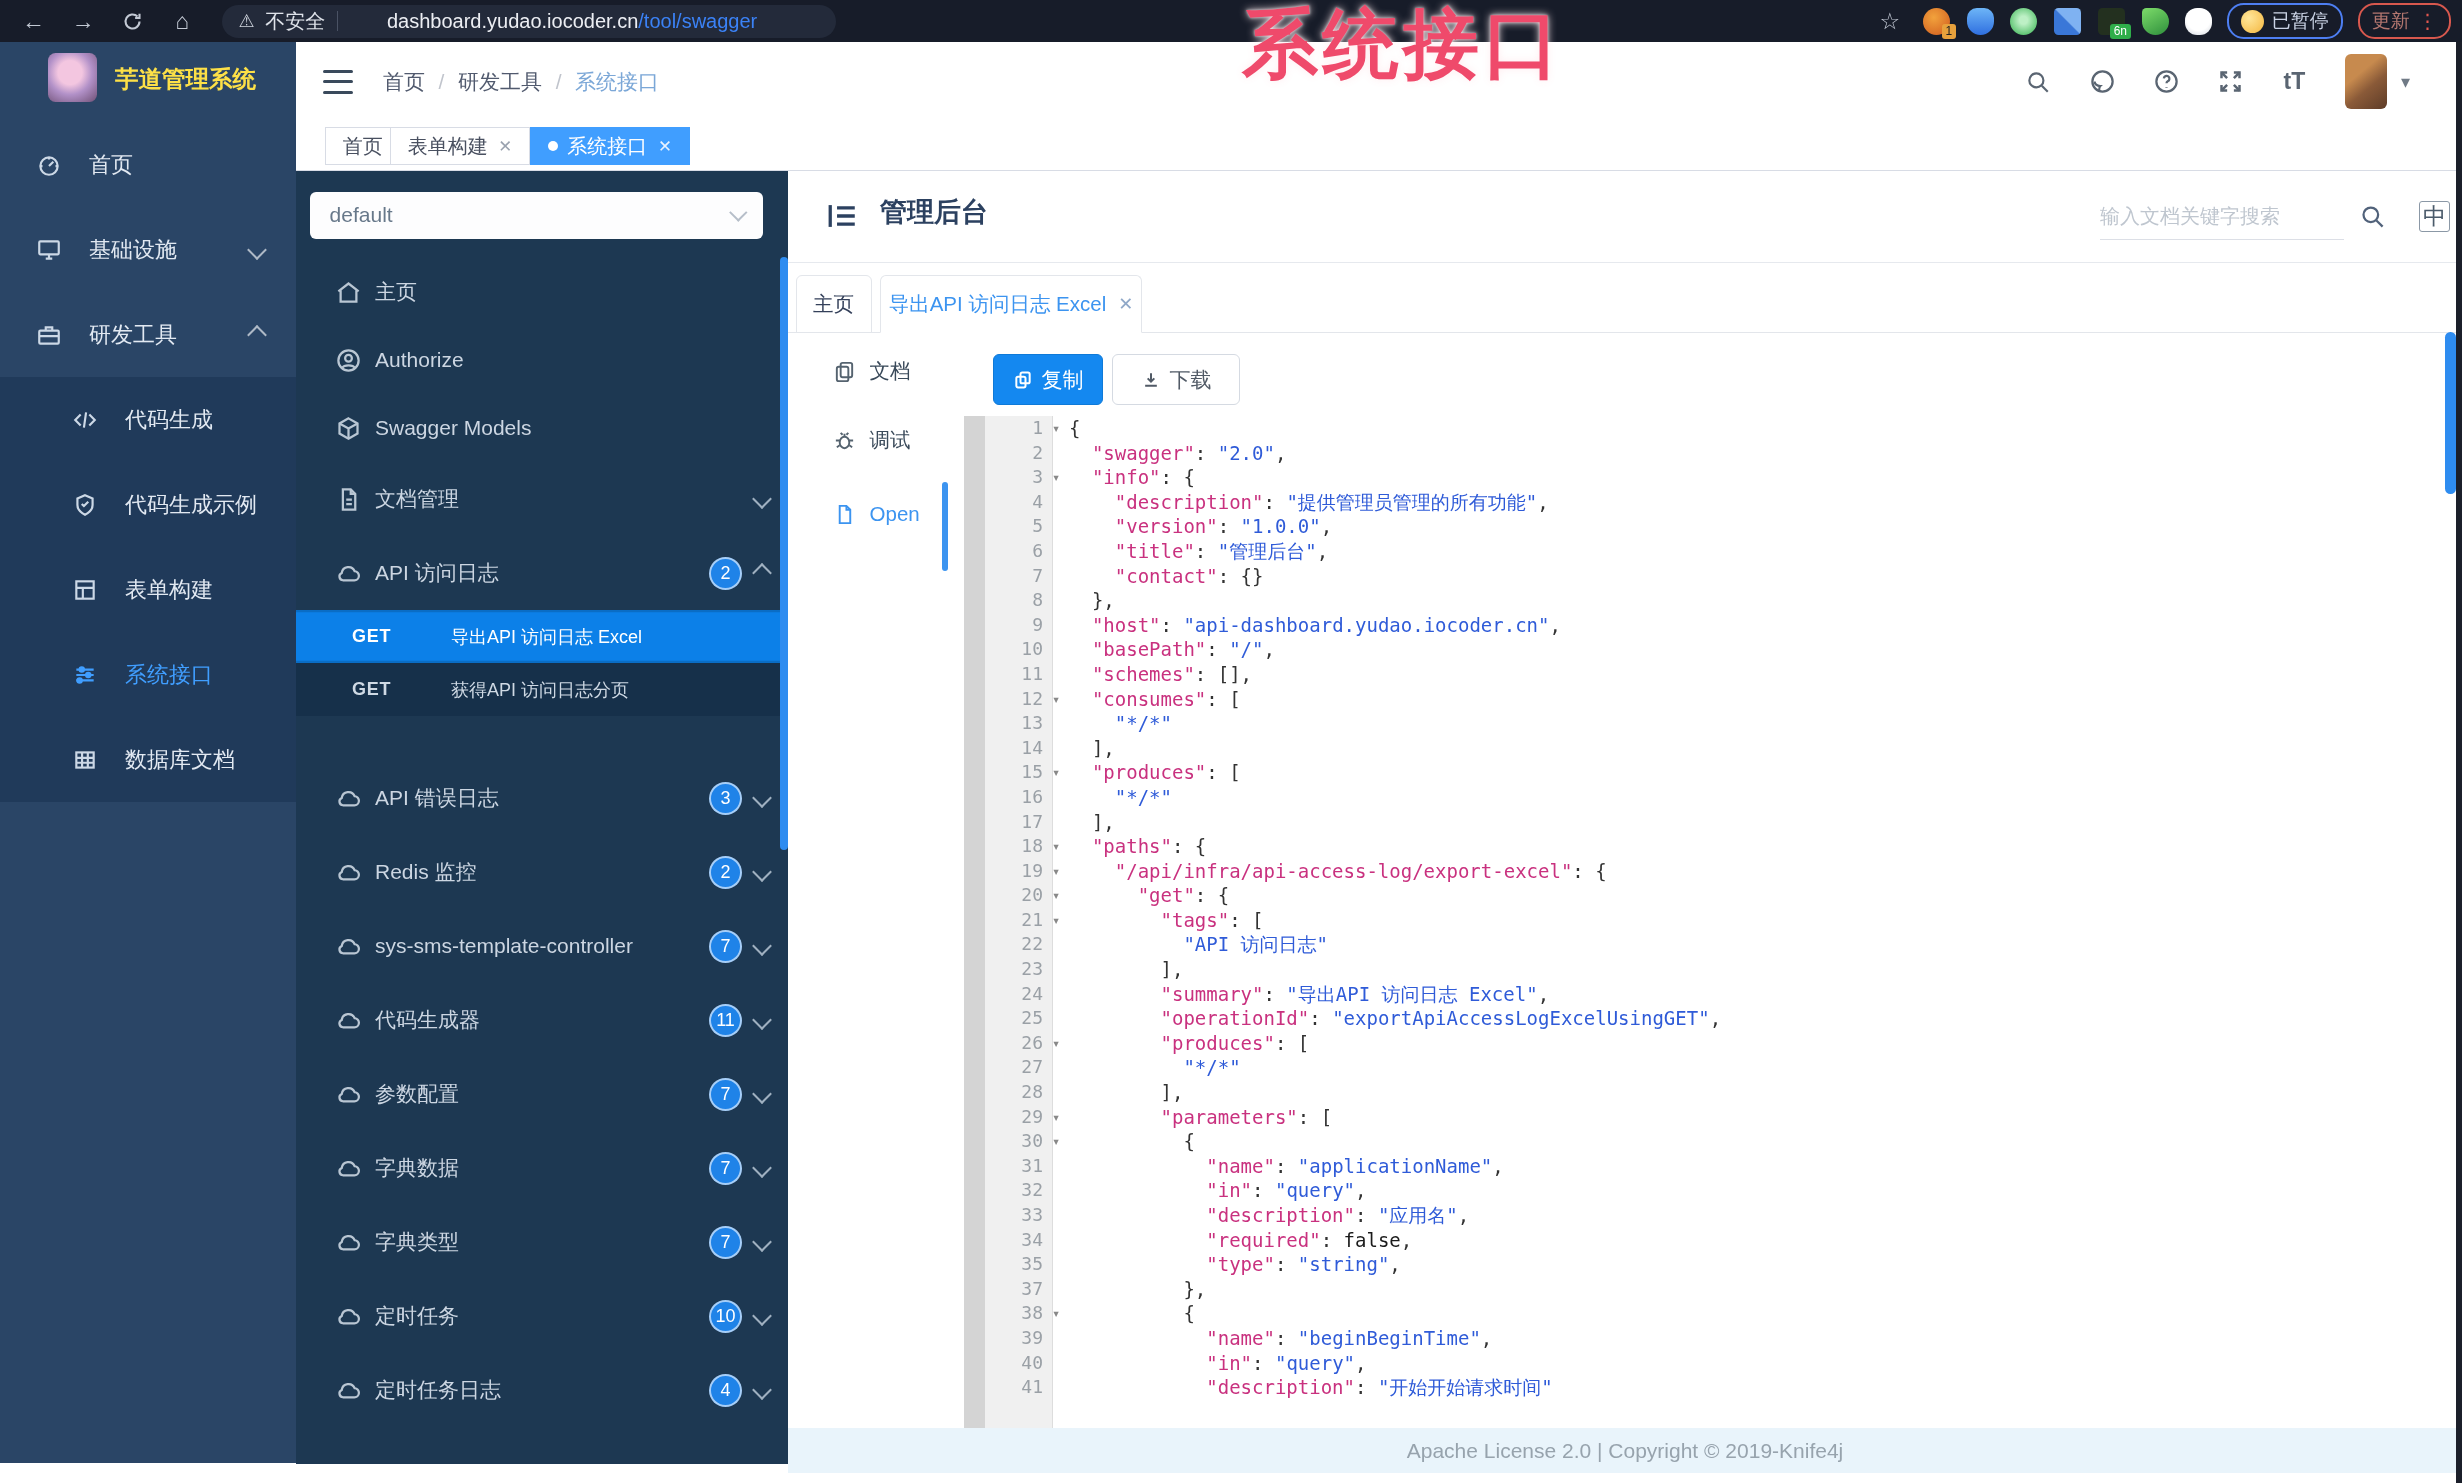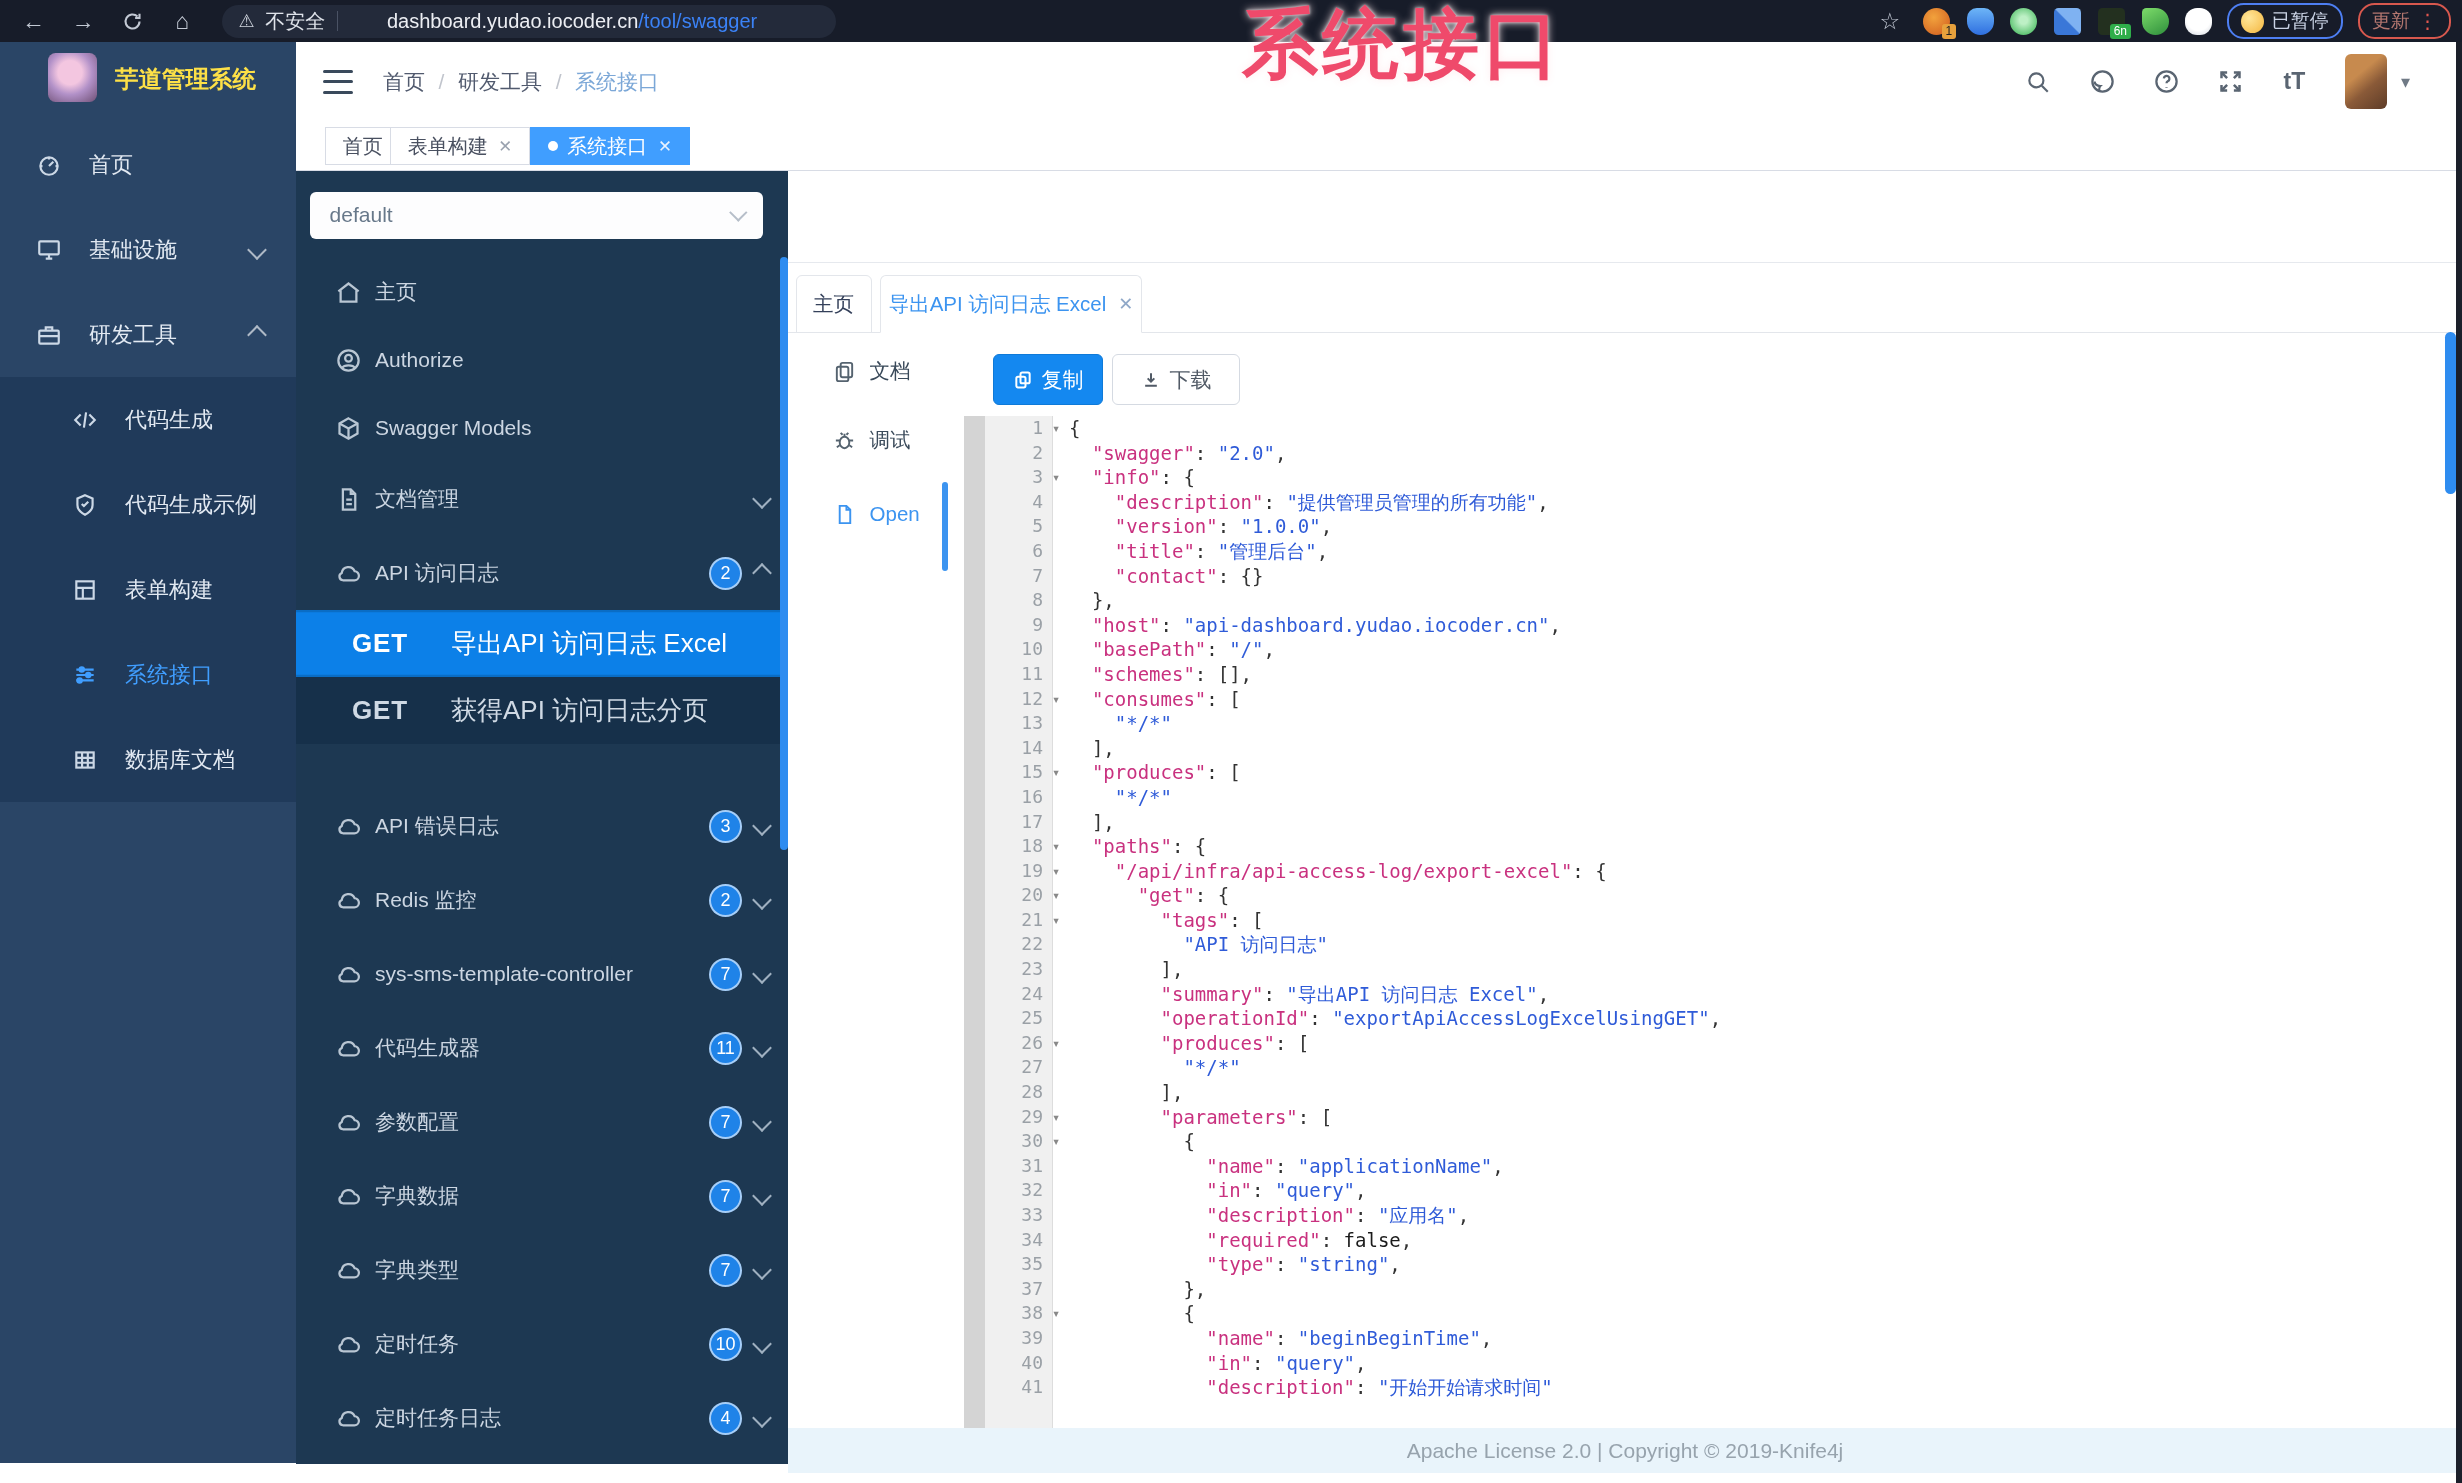--- a/index.html
+++ b/index.html
@@ -72,21 +72,21 @@
      display:flex;align-items:center;font-size:21px;color:#67788a;}
   #sw-select .val{margin-left:20px;}
   #sw-select .caret{margin-left:auto;margin-right:18px;width:10.6px;height:10.6px;border-right:2.3px solid #b6bec9;border-bottom:2.3px solid #b6bec9;transform:rotate(45deg);margin-top:-4.5px;}
   #sw-menu{position:absolute;left:0;top:87px;width:493px;}
   .w-item{height:68px;position:relative;display:flex;align-items:center;color:#ccd6e2;font-size:21px;}
   .w-item .ico{position:absolute;left:39px;width:27px;height:27px;color:#b9c6d3;}
   .w-item .lbl{position:absolute;left:79px;white-space:nowrap;}
   .w-item .badge{position:absolute;right:47px;min-width:33px;height:33px;border-radius:18px;background:#1f83e8;
       border:2.3px solid rgba(190,220,250,.85);color:#fff;font-size:18px;display:flex;align-items:center;justify-content:center;box-sizing:border-box;padding:0 4.5px;}
   .w-item .chev{position:absolute;right:20px;border-color:#9fb0c0;}
-  .w-op{height:67px;position:relative;display:flex;align-items:center;background:#16304a;color:#cfd9e4;font-size:26px;}
+  .w-op{height:53px;position:relative;display:flex;align-items:center;background:#16304a;color:#cfd9e4;font-size:18px;}
   .w-op .method{position:absolute;left:56px;font-weight:bold;letter-spacing:0.8px;}
   .w-op .lbl{position:absolute;left:155px;white-space:nowrap;}
   .w-op.active{background:#0c80e8;color:#fff;box-shadow:inset 0 2.3px 0 rgba(0,0,0,.15), inset 0 -2.3px 0 rgba(0,0,0,.15);}
   .w-group.spaced{margin-top:45px;}
   .w-group{height:74px;}
   #sw-scroll{position:absolute;left:484px;top:86px;width:8.3px;height:593px;background:#2e8cf0;border-radius:4.5px;}
   
   #main{left:788px;top:171px;width:1668px;height:1293px;background:#fff;}
   #main-head{position:absolute;left:0;top:0;width:1668px;height:91px;}
   #collapse-ico{position:absolute;left:38px;top:30px;}
@@ -480,20 +480,39 @@
         <span class="lbl">定时任务日志</span>
         <span class="badge">4</span>
         <span class="chev down"></span>
       </div>
       <div class="w-item w-group"></div>
     </div>
   <div id="sw-scroll"></div>
 </div>
 
 <div class="abs" id="main">
+  <div id="main-head">
+    <div id="collapse-ico">
+      <svg width="33" height="30" viewBox="0 0 24 22" fill="none" stroke="#2c4160" stroke-width="2.4">
+          <path d="M3 3v16"></path>
+          <path d="M8 5h13M8 11h13M8 17h13"></path>
+        </svg>
+    </div>
+    <div id="main-title">管理后台</div>
+    <div id="doc-search">
+      <span>输入文档关键字搜索</span>
+    </div>
+    <div id="search-ico2">
+      <svg width="27" height="27" viewBox="0 0 24 24" fill="none" stroke="currentColor" stroke-width="2">
+          <circle cx="10.5" cy="10.5" r="6.5"></circle>
+          <path d="M15.5 15.5L21 21"></path>
+        </svg>
+    </div>
+    <div id="lang-ico">中</div>
+  </div>
   <div id="main-divider"></div>
 
   <div class="dtab" style="left:7.6px;width:76px;">
     <span>主页</span>
   </div>
   <div class="dtab active" style="left:92px;width:262px;">
     <span>导出API 访问日志 Excel</span>
     <span class="x">✕</span>
   </div>
   <div id="dtab-line"></div>

